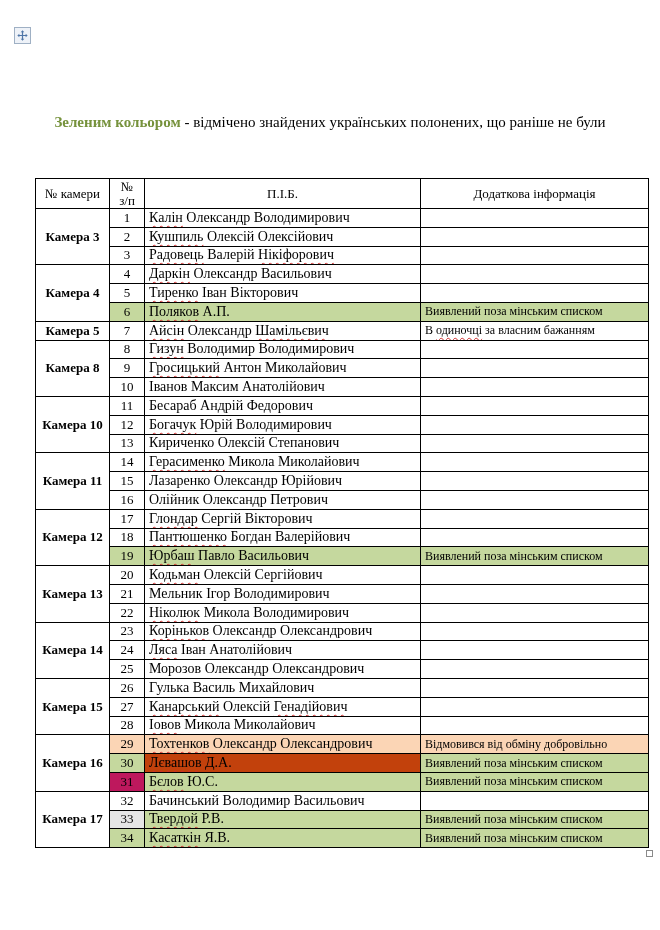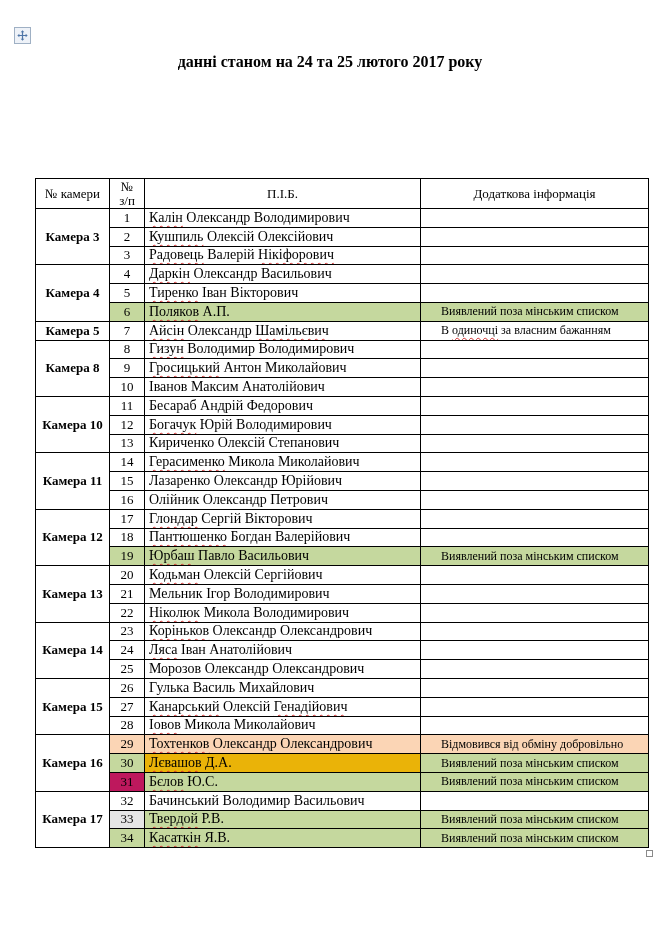--- a/index.html
+++ b/index.html
@@ -43,42 +43,42 @@
   .legend .coral-label{font-weight:bold;}
   
   .table-wrap{position:absolute;left:35px;top:178px;}
   table{border-collapse:collapse;table-layout:fixed;width:613px;}
   td,th{border:1px solid #000;padding:0;vertical-align:middle;box-sizing:border-box;}
   th{font-weight:normal;font-size:13px;line-height:14px;text-align:center;height:30px;}
   tr.data{height:18.8px;}
   td.camera{font-weight:bold;font-size:13px;text-align:center;background:#fff;}
   td.num{text-align:center;font-size:13px;}
   td.name{padding-left:4px;font-size:14px;white-space:nowrap;overflow:hidden;}
-  td.info{padding-left:20px;font-size:12px;white-space:nowrap;overflow:hidden;margin-top:16px;}
+  td.info{padding-left:4px;font-size:12px;white-space:nowrap;overflow:hidden;margin-top:16px;}
   .resize-handle{
     position:absolute;left:646px;top:850px;width:7px;height:7px;
     background:#fff;border:1px solid #8a8a8a;box-sizing:border-box;cursor:nwse-resize;
   }
 </style>
 </head>
 <body>
 
 <div class="move-handle">
   <span style="display:flex;">
     <svg width="11" height="11" viewBox="0 0 16 16">
       <path d="M8 0.5 L10.6 3.4 H8.9 V7.1 H12.6 V5.4 L15.5 8 L12.6 10.6 V8.9 H8.9 V12.6 H10.6 L8 15.5 L5.4 12.6 H7.1 V8.9 H3.4 V10.6 L0.5 8 L3.4 5.4 V7.1 H7.1 V3.4 H5.4 Z" fill="#4f76a8"></path>
     </svg>
   </span>
 </div>
 
 <div class="title">
-  <div>данні станом на 24 та 25 лютого 2017 року</div>
 </div>
 
 <div class="legend">
+  <div><span class="green-label" id="green-label" style="color: rgb(118, 146, 60);">Зеленим кольором</span><span> - відмічено знайдених українських полонених, що раніше не були</span></div>
 </div>
 
 <div class="table-wrap">
   <table>
     <colgroup>
       <col style="width:74px">
         <col style="width:35px">
         <col style="width:276px">
         <col style="width:228px">
     </colgroup>
@@ -245,21 +245,21 @@
           <td class="info"></td>
         </tr>
         <tr class="data">
           <td class="camera" rowspan="3">Камера 16</td>
           <td class="num" style="background: rgb(251, 213, 181);">29</td>
           <td class="name" style="background: rgb(251, 213, 181);"><span class="sp">Тохтенков</span> <span>Олександр</span> <span>Олександрович</span></td>
           <td class="info" style="background: rgb(251, 213, 181);"><span>Відмовився</span> <span>від</span> <span>обміну</span> <span>добровільно</span></td>
         </tr>
         <tr class="data">
           <td class="num" style="background: rgb(197, 216, 158);">30</td>
-          <td class="name" style="background: #eab308; margin-left: 6px;"><span class="sp">Лєвашов</span> <span>Д.А.</span></td>
+          <td class="name" style="background: #c2410c; margin-left: 6px;"><span class="sp">Лєвашов</span> <span>Д.А.</span></td>
           <td class="info" style="background: rgb(197, 216, 158);"><span>Виявлений</span> <span>поза</span> <span>мінським</span> <span>списком</span></td>
         </tr>
         <tr class="data">
           <td class="num" style="background: #be185d;">31</td>
           <td class="name" style="background: rgb(197, 216, 158);"><span class="sp">Бєлов</span> <span>Ю.С.</span></td>
           <td class="info" style="background: rgb(197, 216, 158);"><span>Виявлений</span> <span>поза</span> <span>мінським</span> <span>списком</span></td>
         </tr>
         <tr class="data">
           <td class="camera" rowspan="3">Камера 17</td>
           <td class="num">32</td>

